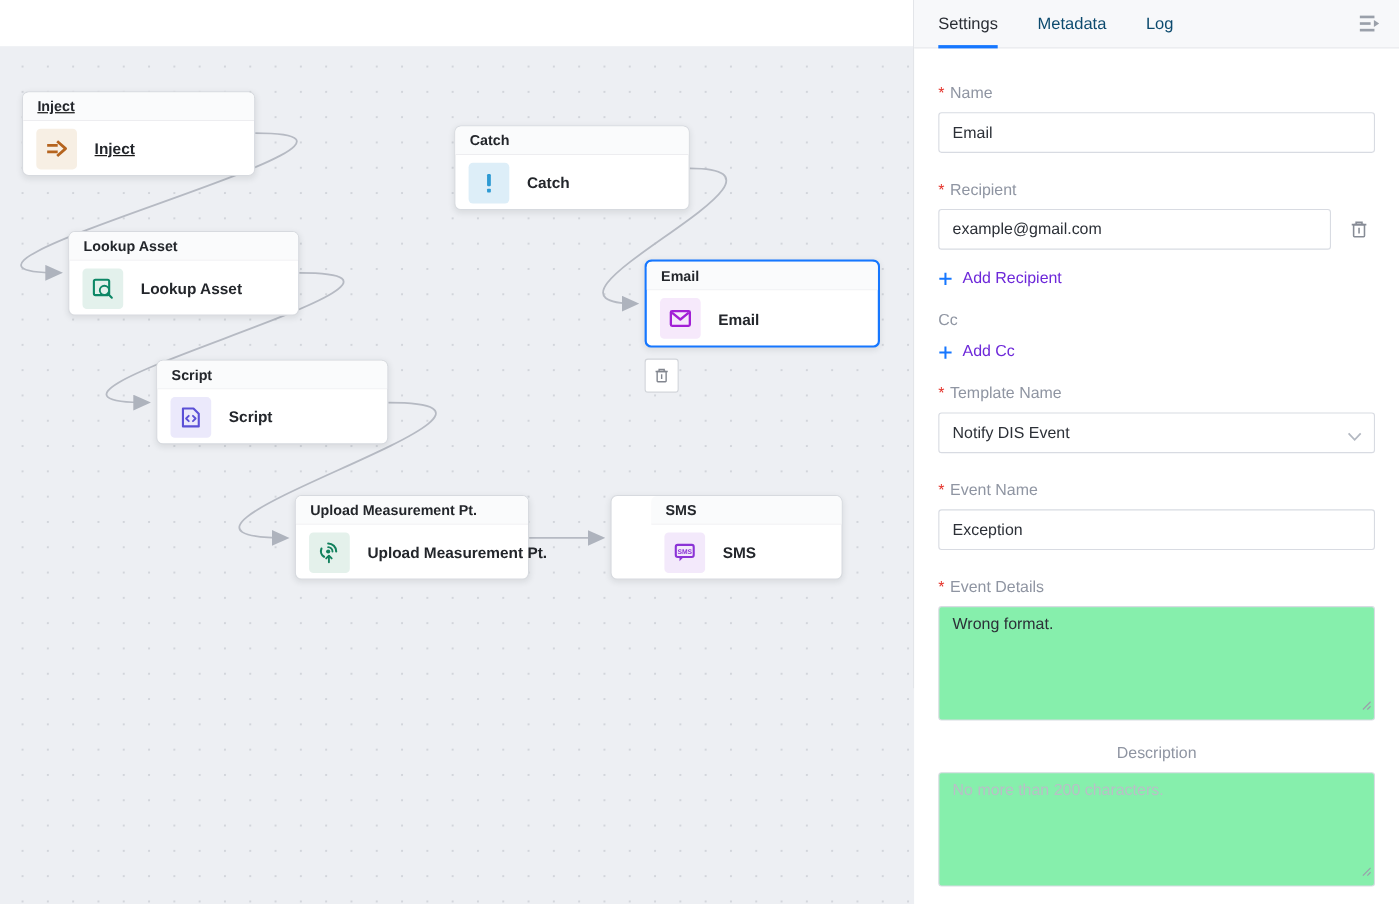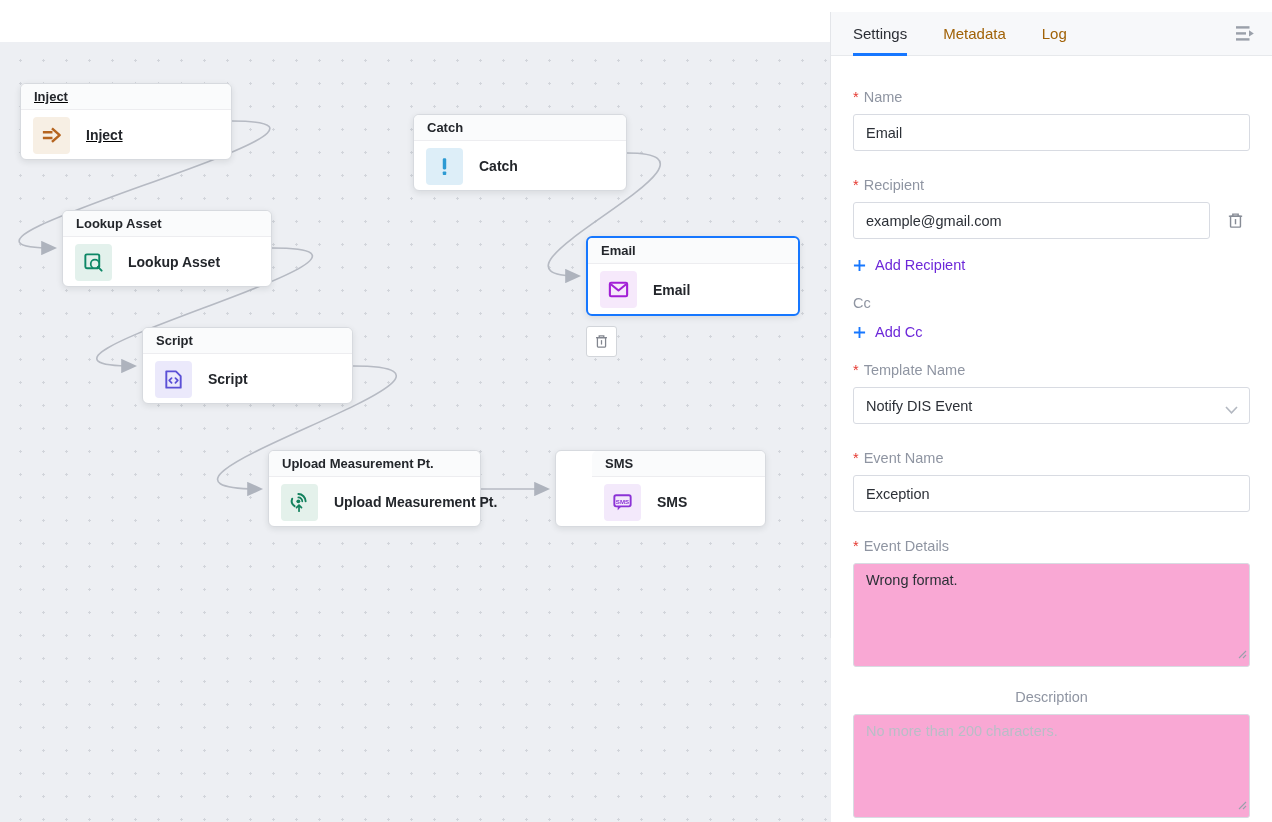--- a/index.html
+++ b/index.html
@@ -36,28 +36,28 @@
   .node-label { font-size:14px; font-weight:700; color:#23262b; white-space:nowrap; }
 
   .node-delete {
     position:absolute; left:586px; top:326px; width:31px; height:31px;
     background:#fff; border:1px solid #d2d5da; border-radius:3px;
     display:flex; align-items:center; justify-content:center; cursor:pointer;
   }
 
   
   .panel {
-    position:absolute; left:830px; top:12px; width:442px; height:626px;
+    position:absolute; left:830px; top:0; width:442px; height:626px;
     background:#fff; border-left:1px solid #e3e5e9;
   }
   .tabbar {
     height:44px; background:#f7f8fa; border-bottom:1px solid #e7e9ec;
     display:flex; align-items:stretch; padding:0 16px 0 22px;
   }
-  .tab { font-size:15px; color:#a16207; margin-right:36px; display:flex; align-items:center;
+  .tab { font-size:15px; color:#0c4a6e; margin-right:36px; display:flex; align-items:center;
     position:relative; cursor:pointer; }
   .tab.active { color:#2b2e35; }
   .tab.active::after { content:""; position:absolute; left:0; right:0; bottom:-1px; height:3px; background:#1677ff; }
   .collapse-btn { margin-left:auto; align-self:center; cursor:pointer; display:flex; }
 
   .form { padding:0 22px; }
   .field-label { margin-top:24px; font-size:14.5px; line-height:20px; color:#8f95a2; display:flex; }
   .field-label.first { margin-top:31px; }
   .ast { color:#e5372f; margin-right:5px; }
   .text-input {
@@ -76,21 +76,21 @@
   .tpl-label { margin-top:20px; }
 
   .select-box { position:relative; margin-top:7px; height:37px; border:1px solid #d8dbe2;
     border-radius:3px; display:flex; align-items:center; padding:0 32px 0 12px;
     font-size:14.5px; color:#2c3037; cursor:pointer; background:#fff; }
   .select-box .chev { position:absolute; right:11px; top:14px; }
 
   .ta-wrap { position:relative; margin-top:7px; }
   .text-area {
     display:block; width:100%; height:104px; padding:8px 12px;
-    border:1px solid #d8dbe2; border-radius:3px; background:#f9a8d4;
+    border:1px solid #d8dbe2; border-radius:3px; background:#86efac;
     font-size:14.5px; color:#2c3037; font-family:inherit; outline:none; resize:none;
   }
   .text-area::placeholder { color:#b9bec7; opacity:1; }
   .ta-corner { position:absolute; right:3px; bottom:4px; pointer-events:auto; cursor:nwse-resize; }
   .desc-label { margin-top:20px;justify-content:center; }
 </style>
 </head>
 <body>
 
 <div class="canvas">

